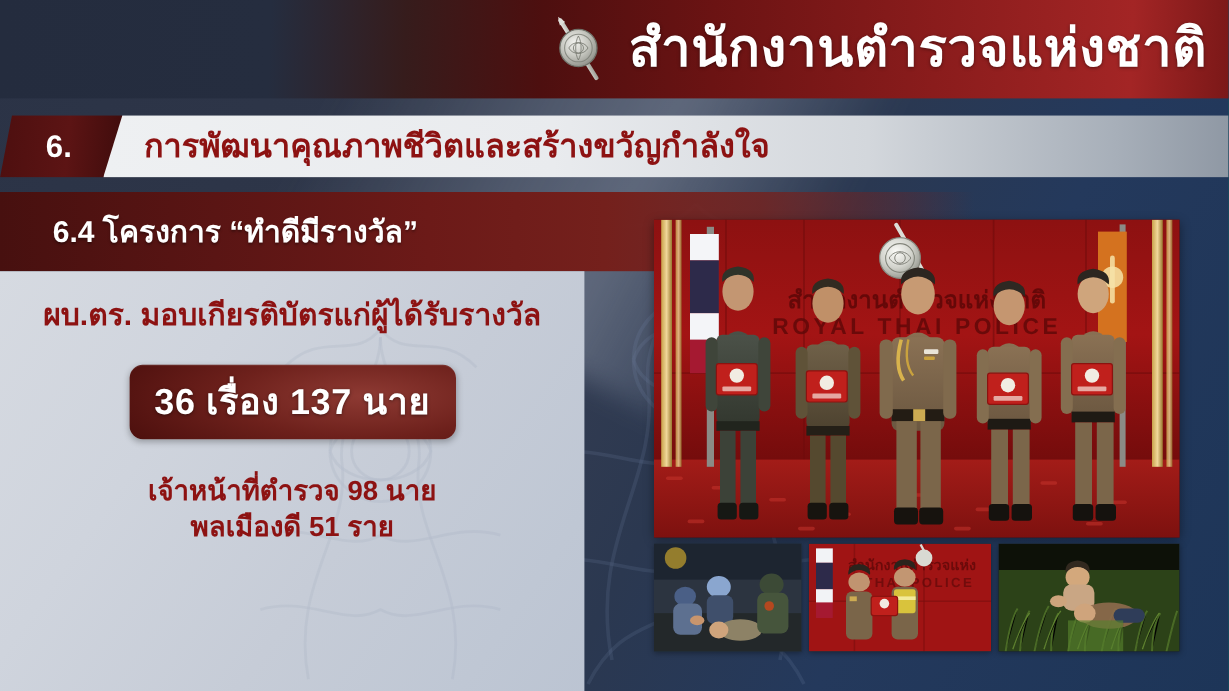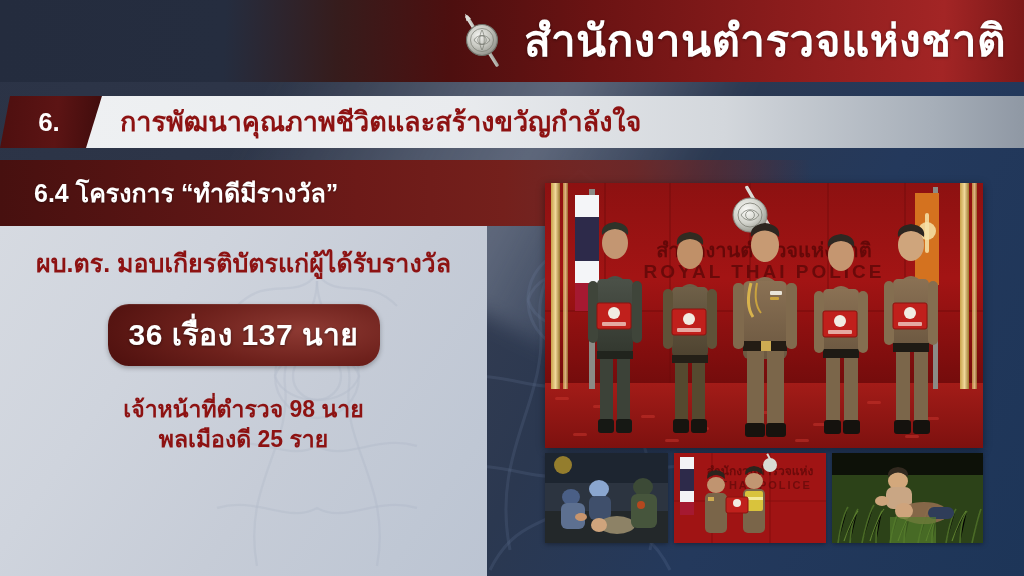--- a/index.html
+++ b/index.html
@@ -156,21 +156,21 @@
     background: linear-gradient(90deg,
         #47100f 0%,
         #5a1514 22%,
         #6c1a18 44%,
         #74201c 62%,
         rgba(116,32,28,0.82) 78%,
         rgba(116,32,28,0.35) 92%,
         rgba(116,32,28,0.0) 100%);
     display: flex;
     align-items: center;
-    padding-left: 34px;
+    padding-left: 44px;
     box-sizing: border-box;
   }
   .sub-title {
     color: #ffffff;
     font-size: 25px;
     font-weight: bold;
     white-space: nowrap;
     text-shadow: 0 1px 2px rgba(0,0,0,0.35);
   }
 
@@ -207,21 +207,21 @@
     color: #8d1212;
     font-size: 25px;
     font-weight: bold;
     line-height: 1.1;
     white-space: nowrap;
   }
   .badge {
     margin: 26px auto 0;
     width: 272px;
     height: 62px;
-    border-radius: 21px;
+    border-radius: 11px;
     background:
       radial-gradient(120% 160% at 72% 42%, #8e3a33 0%, #6e211c 34%, #4c0f0d 70%, #3c0a09 100%);
     box-shadow: 0 2px 5px rgba(0,0,0,0.28), inset 0 1px 0 rgba(255,255,255,0.08);
     display: flex;
     align-items: center;
     justify-content: center;
   }
   .badge-text {
     color: #ffffff;
     font-size: 30px;
@@ -361,21 +361,21 @@
         <path d="M200 60 C 168 28, 142 56, 120 28"></path>
       </g>
     </svg>
     <div class="panel-content">
       <div class="panel-lead">ผบ.ตร. มอบเกียรติบัตรแก่ผู้ได้รับรางวัล</div>
       <div class="badge">
         <span class="badge-text">36 เรื่อง 137 นาย</span>
       </div>
       <div class="stats">
         <div class="stat-line">เจ้าหน้าที่ตำรวจ 98 นาย</div>
-        <div class="stat-line">พลเมืองดี 25 ราย</div>
+        <div class="stat-line">พลเมืองดี 51 ราย</div>
       </div>
     </div>
   </div>
 
   <div class="photo-main">
     <svg viewBox="0 0 438 265" width="438" height="265" aria-hidden="true">
       <defs>
         <linearGradient id="wall" x1="0" y1="0" x2="0" y2="1">
           <stop offset="0%" stop-color="#8d1111"></stop>
           <stop offset="45%" stop-color="#a31414"></stop>

